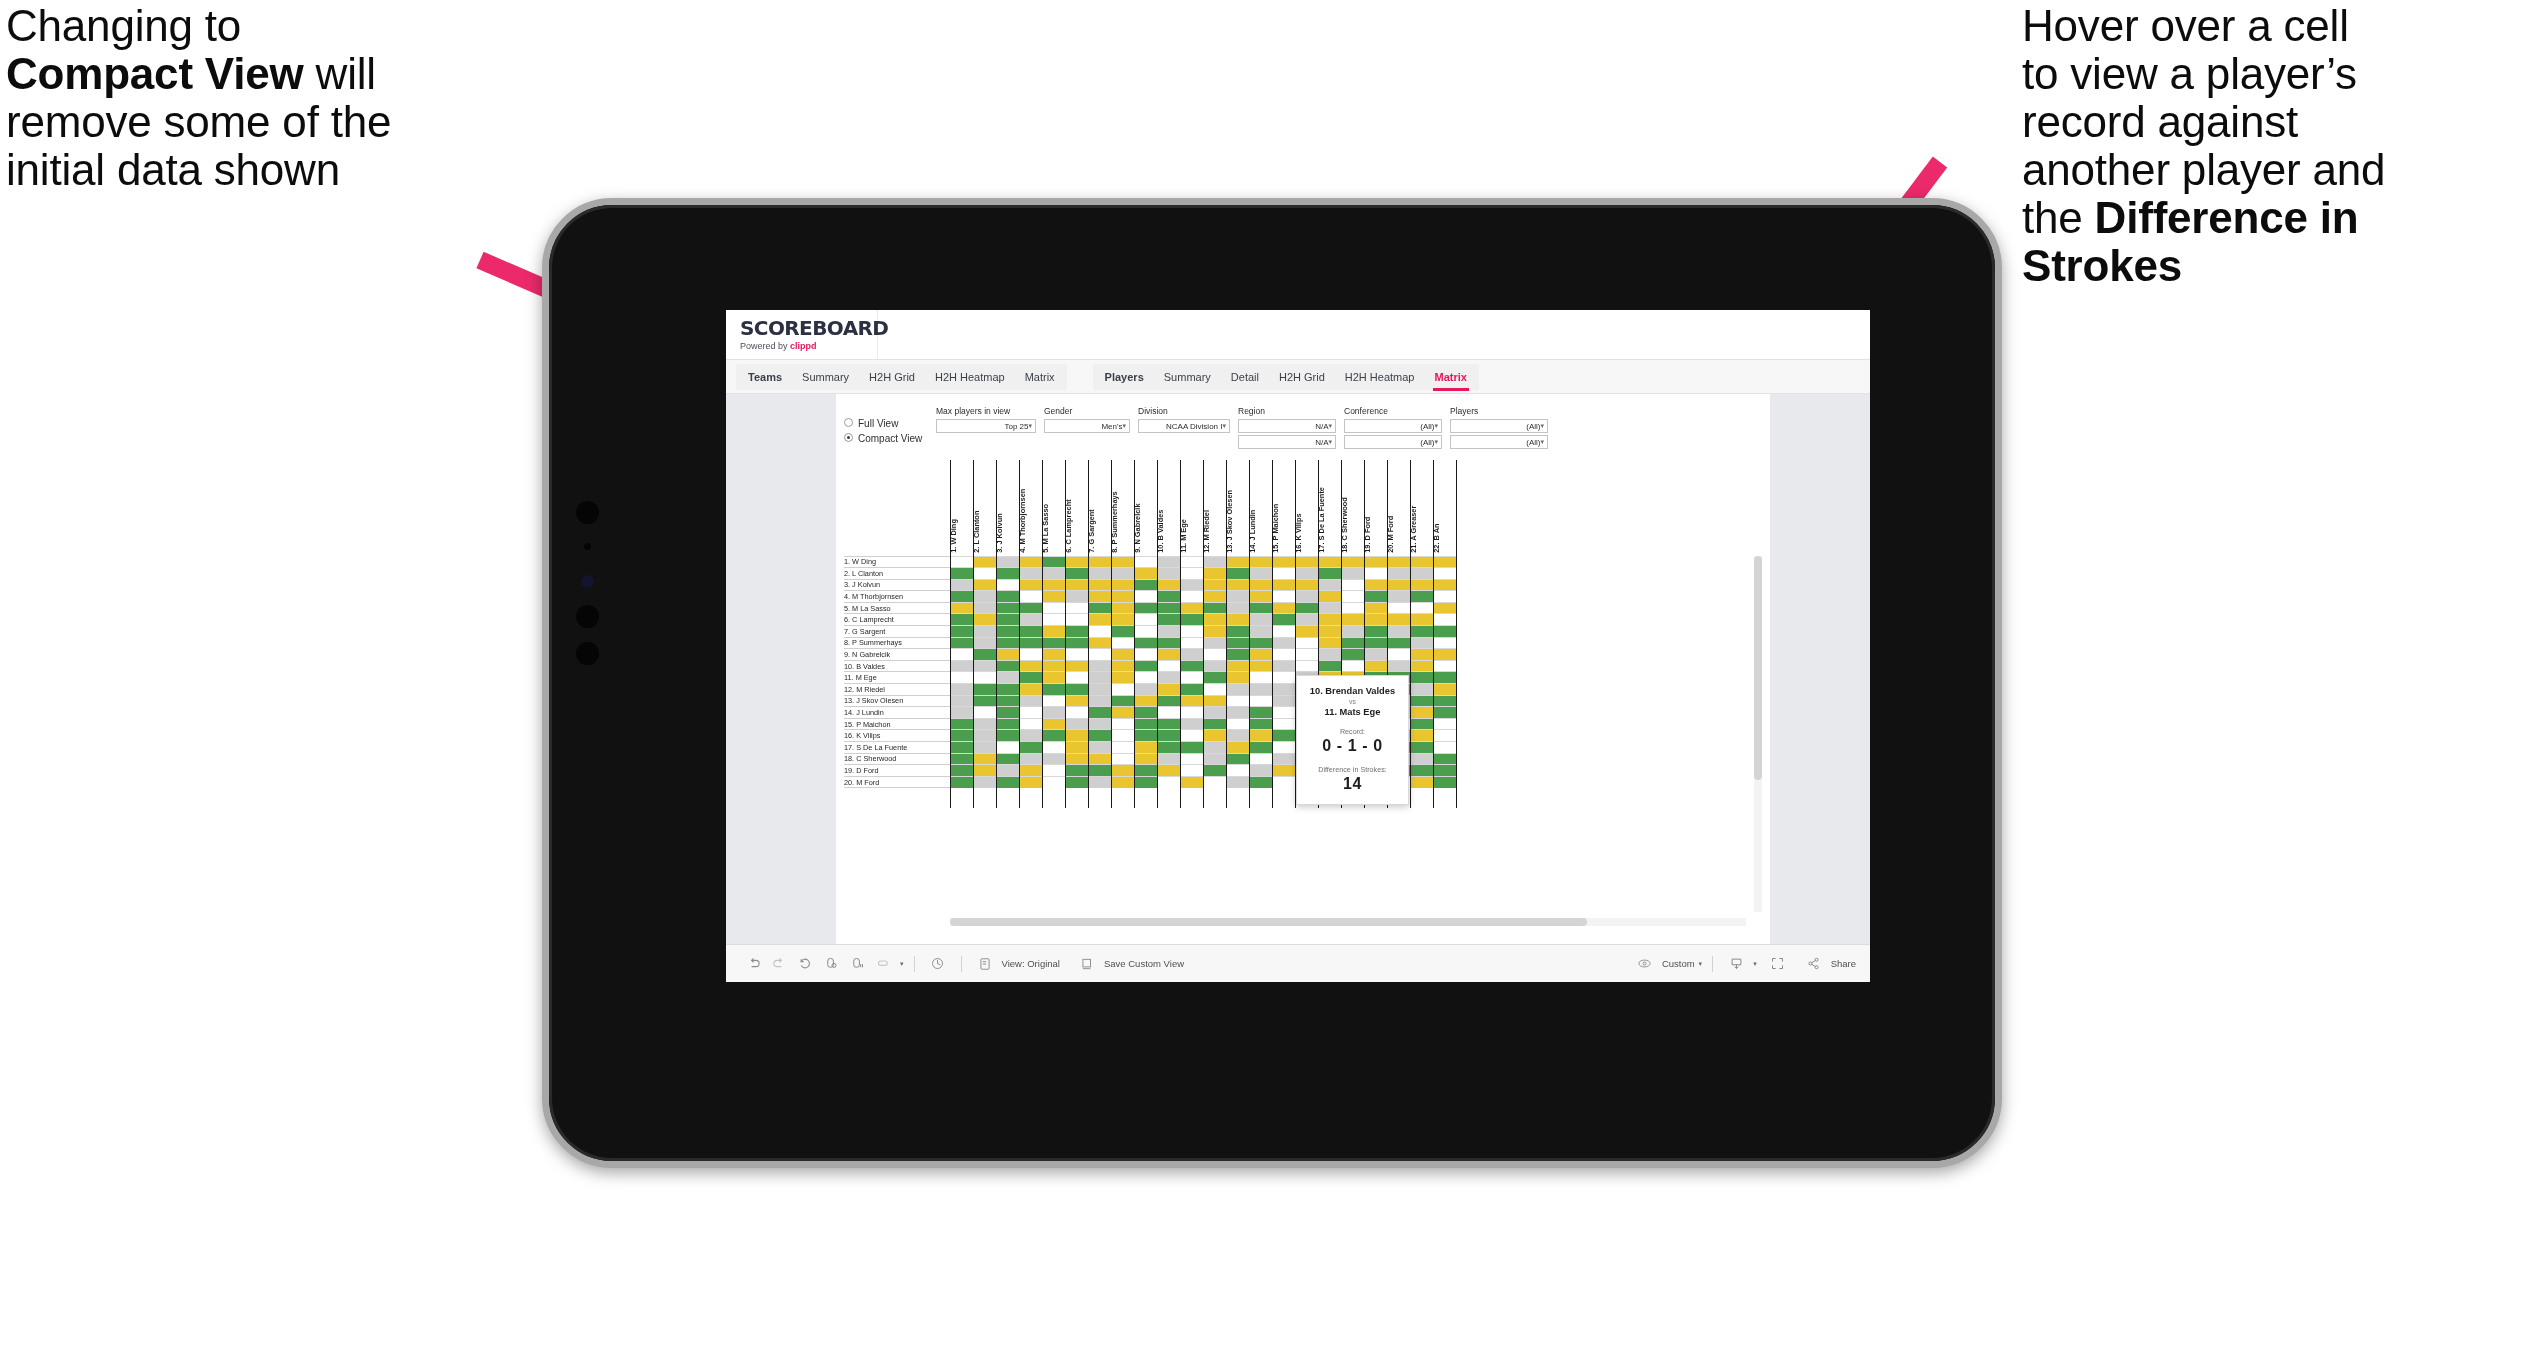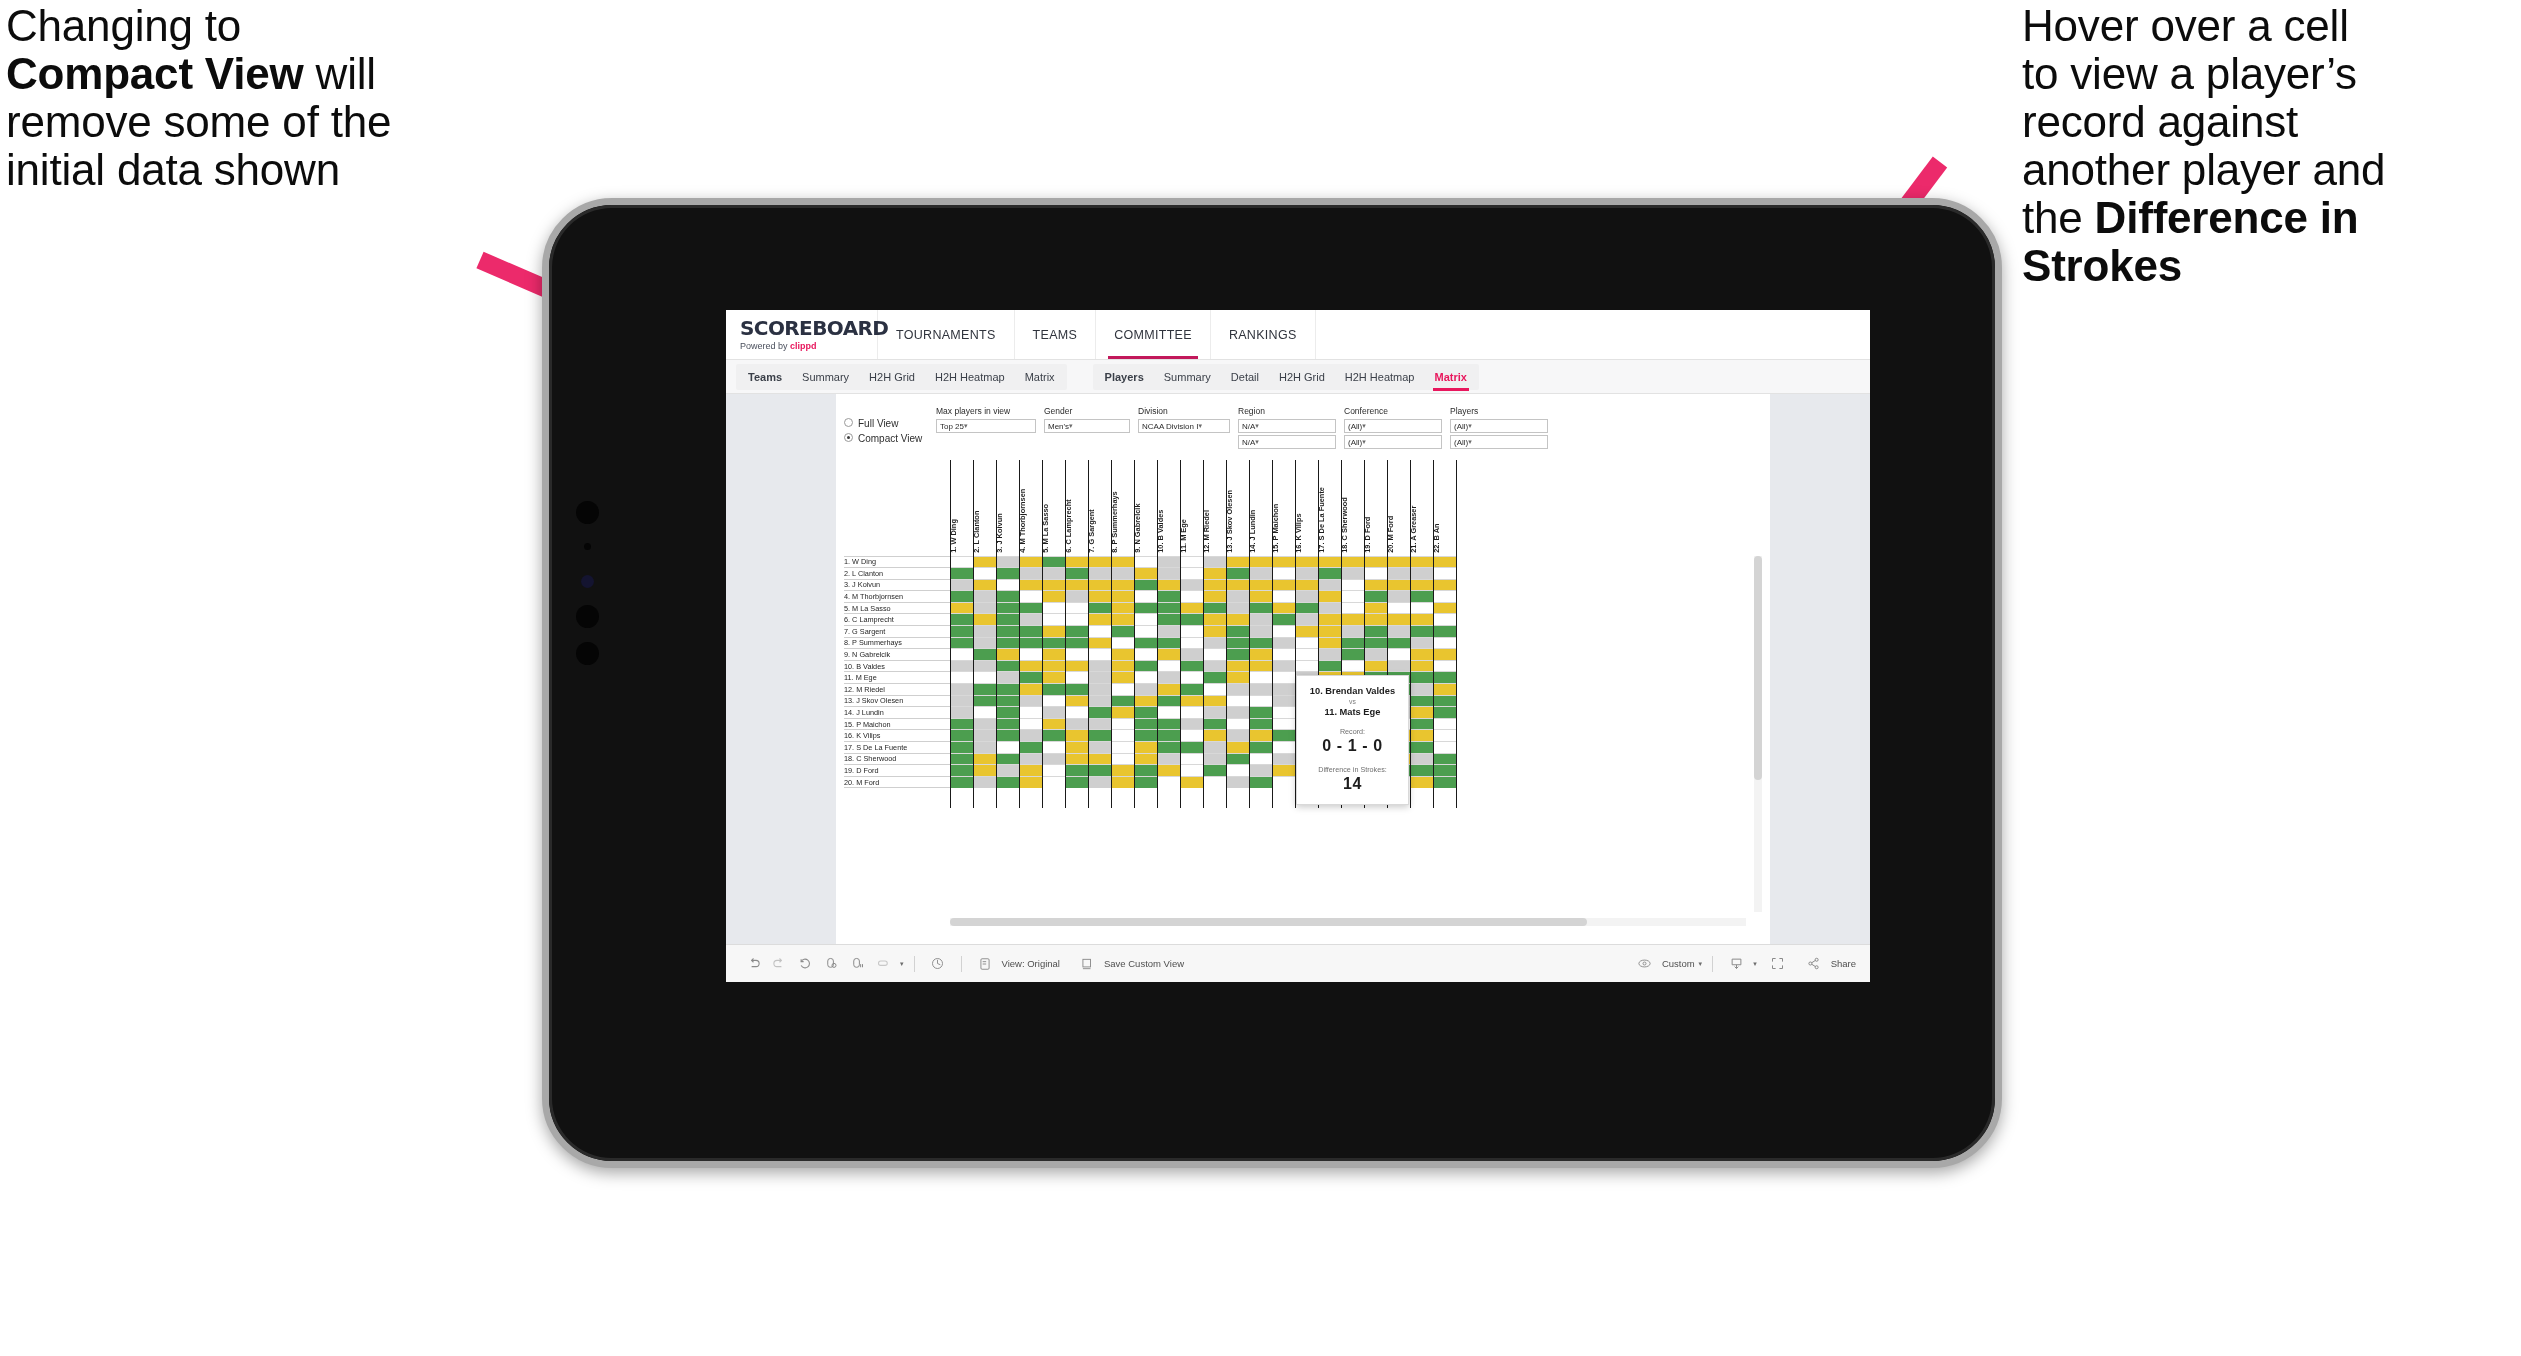--- a/index.html
+++ b/index.html
@@ -122,21 +122,21 @@
     border: 1px solid #9a9a9a; background: #fff; margin-right: 5px; position: relative; flex: none;
   }
   .radio-mark.on::after {
     content:""; position:absolute; left:2px; top:2px; width:3px; height:3px;
     border-radius:50%; background:#3c3c3c;
   }
   .fgroup { margin-right: 8px; }
   .fgroup-label { font-size: 8.5px; color: #2b2b2b; margin-bottom: 3px; }
   .sel {
     height: 14px; border: 1px solid #c4c4c4; background: #fff;
-    display: flex; align-items: center; justify-content: flex-start;
+    display: flex; align-items: center; justify-content: flex-end;
     font-size: 8px; color: #2b2b2b; padding: 0 3px; margin-bottom: 2px; cursor: pointer;
   }
   .sel .caret { font-size: 7px; color: #6b6b6b; }
   .w1 { width: 100px; } .w2 { width: 86px; } .w3 { width: 92px; }
   .w4 { width: 98px; }  .w5 { width: 98px; } .w6 { width: 98px; }
 
   
   #matrixwrap { position: absolute; left: 8px; right: 8px; top: 66px; bottom: 6px; }
   #matrix { position:absolute; left:0; top:0; right:16px; bottom:0; overflow:hidden; }
   table.mx { border-collapse: collapse; table-layout: fixed; }
@@ -249,34 +249,20 @@
     <div class="bezel-dot" id="dot-spk1"></div>
     <div class="bezel-dot" id="dot-spk2"></div>
 
     <div id="screen">
 
       <div id="topnav">
         <div id="brand">
           <div id="brand-title">SCOREBOARD</div>
           <div id="brand-sub"><span>Powered by </span><span class="clippd">clippd</span></div>
         </div>
-        <div id="topnav-items" style="display:flex;">
-            <div class="topnav-item">
-              <span>TOURNAMENTS</span>
-            </div>
-            <div class="topnav-item">
-              <span>TEAMS</span>
-            </div>
-            <div class="topnav-item active">
-              <span>COMMITTEE</span>
-            </div>
-            <div class="topnav-item">
-              <span>RANKINGS</span>
-            </div>
-          </div>
       </div>
 
       <div id="subnav">
         <div class="subgroup" id="subnav-g1">
             <div class="subnav-item head">Teams</div>
             <div class="subnav-item">Summary</div>
             <div class="subnav-item">H2H Grid</div>
             <div class="subnav-item">H2H Heatmap</div>
             <div class="subnav-item">Matrix</div>
           </div>

